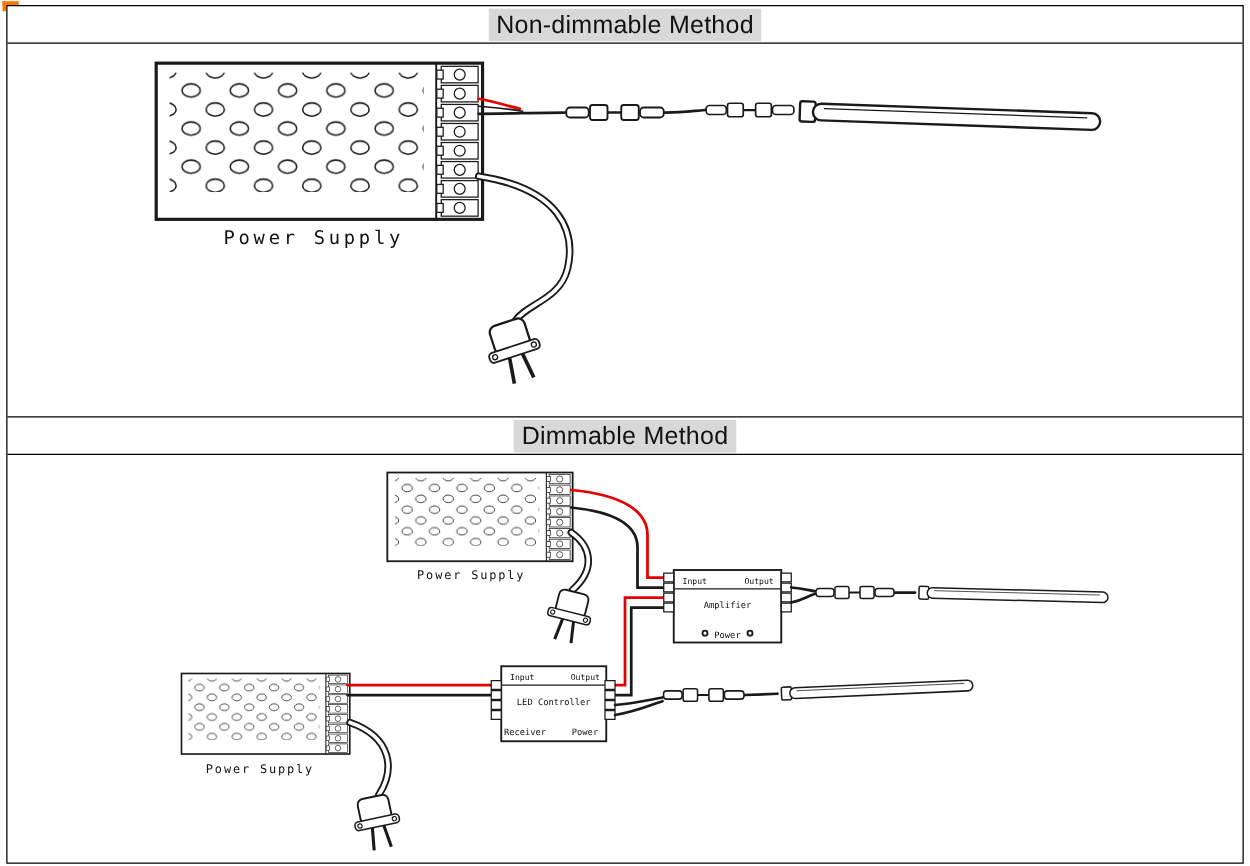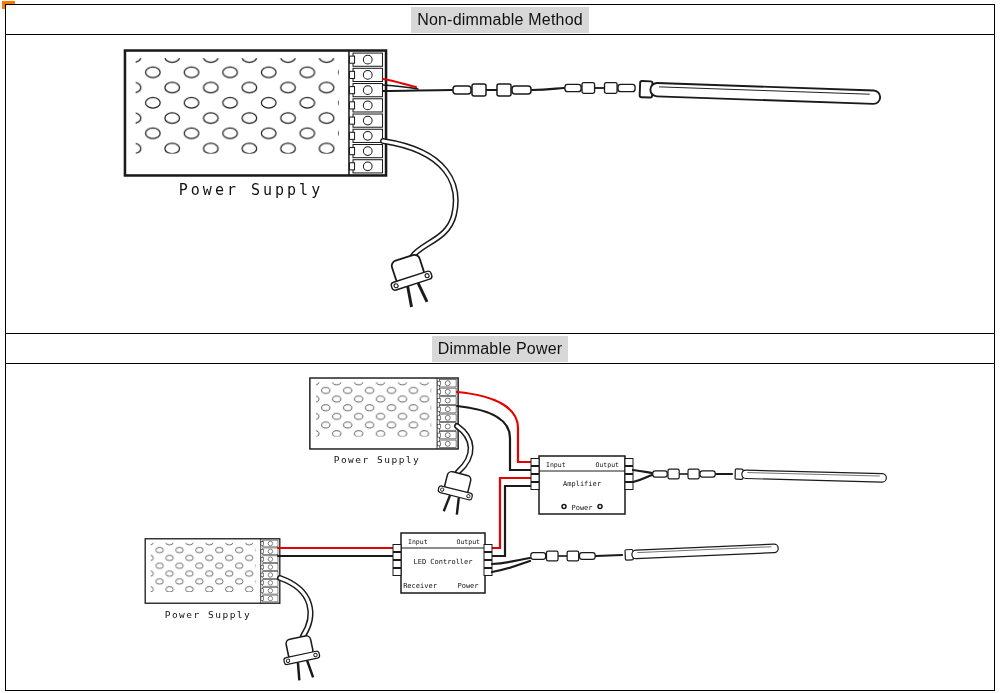--- a/index.html
+++ b/index.html
@@ -2,21 +2,21 @@
 <html><head>
 <meta charset="utf-8">
 <style>
   *{margin:0;padding:0;box-sizing:border-box;}
   html,body{background:#fff;}
   body{width:1000px;height:693px;position:relative;font-family:"Liberation Sans",sans-serif;overflow:hidden;}
   .corner-mark{position:absolute;left:2px;top:1px;width:13px;height:8px;
     border-left:3px solid #ff7700;border-top:3px solid #ff7700;}
   .frame{position:absolute;left:5px;top:4px;width:990px;height:687px;border:1px solid #000;background:#fff;}
   .title-row{height:30px;border-bottom:1px solid #000;display:flex;align-items:center;justify-content:center;}
-  .title-row .hl{background:#d8d8d8;color:#111;font-size:16px;line-height:24px;padding:1px 6px;letter-spacing:.2px;}
+  .title-row .hl{background:#d8d8d8;color:#111;font-size:20px;line-height:24px;padding:1px 6px;letter-spacing:.2px;}
   .sec1{height:329px;border-bottom:1px solid #000;}
   svg.diag{display:block;}
   text{fill:#111;}
   .label-lg{font-family:"DejaVu Sans Mono",monospace;font-size:15px;letter-spacing:3px;text-anchor:middle;}
   .label-sm{font-family:"DejaVu Sans Mono",monospace;font-size:9.5px;letter-spacing:1.5px;text-anchor:middle;}
   .box-label{font-family:"DejaVu Sans Mono",monospace;font-size:6.5px;}
   .box-label-mid{font-family:"DejaVu Sans Mono",monospace;font-size:7px;text-anchor:middle;}
   .oln{fill:#fff;stroke:#1a1a1a;stroke-width:1.5;}
   .wb{fill:none;stroke:#1a1a1a;stroke-width:2.2;stroke-linecap:round;}
   .wbt{fill:none;stroke:#1a1a1a;stroke-width:1.4;stroke-linecap:round;}
@@ -117,21 +117,21 @@
       <path class="cord-o" d="M377,106 C442,116 455,150 448,180 C442,205 415,208 406,222"></path>
       <path class="cord-i" d="M377,106 C442,116 455,150 448,180 C442,205 415,208 406,222"></path>
       <g transform="rotate(-18 406 247)">
         <use href="#plug" x="378" y="218" width="56" height="58"></use>
       </g>
     </svg>
   </div>
 
   <div class="sec2">
     <div class="title-row">
-      <span class="hl">Dimmable Power</span>
+      <span class="hl">Dimmable Method</span>
     </div>
     <svg class="diag" width="988" height="326" viewBox="0 0 988 326">
 
       <use href="#psu" x="303" y="13" width="150" height="73"></use>
       <text x="371" y="99" class="label-sm">Power Supply</text>
 
       <path class="cord-o" d="M451,62 C468,74 470,92 452,108"></path>
       <path class="cord-i" d="M451,62 C468,74 470,92 452,108"></path>
       <g transform="rotate(14 449 130)">
         <use href="#plug" x="426" y="106" width="46" height="48"></use>

